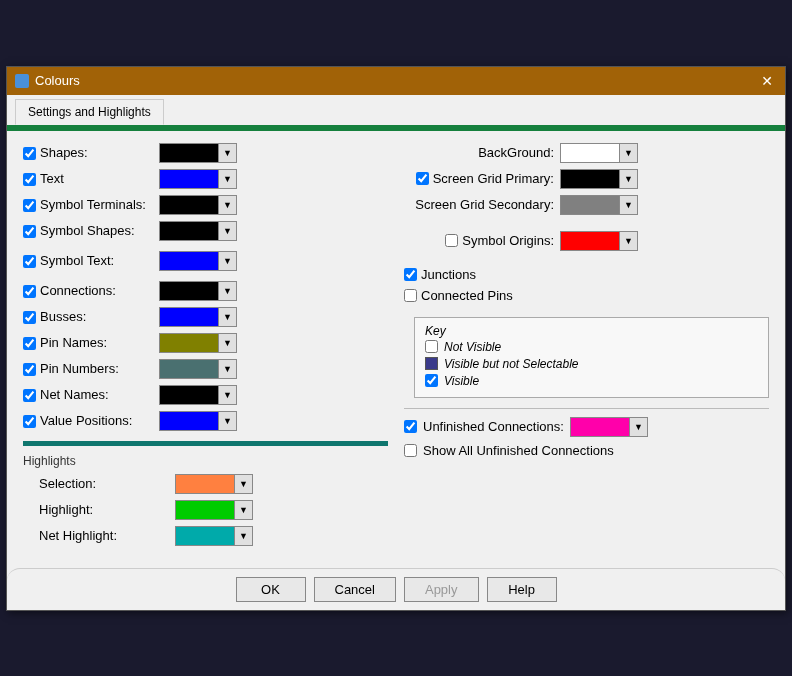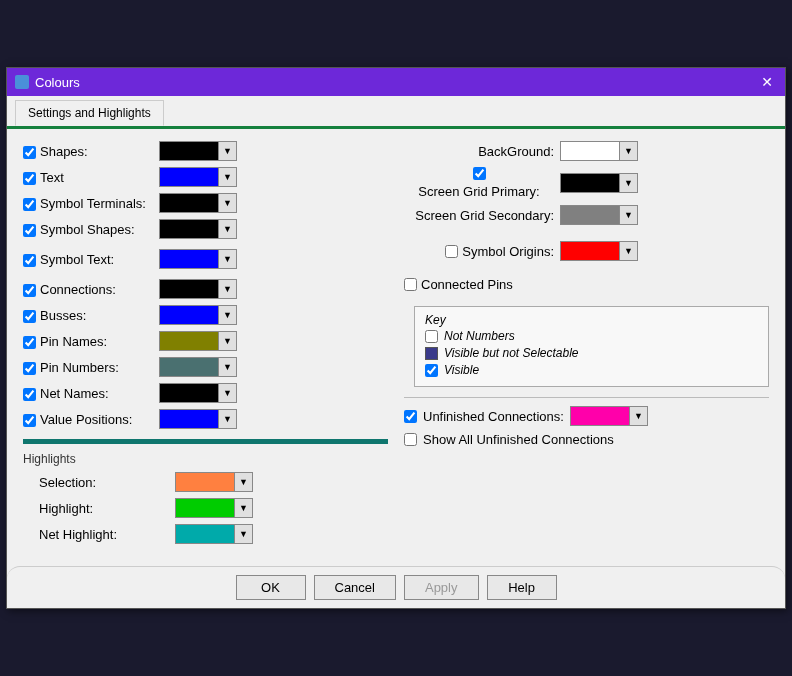--- a/index.html
+++ b/index.html
@@ -13,21 +13,21 @@
       font-family: 'Segoe UI', Tahoma, sans-serif;
       font-size: 13px;
     }
     .window {
       width: 780px;
       background: #f0f0f0;
       border: 1px solid #555;
       box-shadow: 2px 2px 8px rgba(0,0,0,0.5);
     }
     .title-bar {
-      background: #6d28d9;
+      background: #a16207;
       color: white;
       display: flex;
       align-items: center;
       padding: 4px 8px;
       height: 28px;
       justify-content: space-between;
     }
     .title-bar-left {
       display: flex;
       align-items: center;
@@ -47,21 +47,21 @@
       height: 20px;
       display: flex;
       align-items: center;
       justify-content: center;
       cursor: pointer;
       font-size: 14px;
       color: white;
     }
     .tab-bar {
       background: #f0f0f0;
-      border-bottom: 3px solid #15803d;
+      border-bottom: 6px solid #15803d;
       padding: 0 8px;
     }
     .tab {
       display: inline-block;
       padding: 5px 12px;
       border: 1px solid #ccc;
       border-bottom: 1px solid #f0f0f0;
       background: #f0f0f0;
       margin-top: 4px;
       font-size: 12px;
@@ -387,21 +387,21 @@
 
             <div class="row">
               <div style="min-width:150px; text-align:right;">BackGround:</div>
               <div class="color-dropdown">
                 <div class="color-box color-white" style="border:1px solid #888;"></div>
                 <div class="drop-arrow">▼</div>
               </div>
             </div>
 
             <div class="row">
-              <div style="display:flex;align-items:center;gap:4px;min-width:150px;justify-content:flex-end;flex-direction:column;">
+              <div style="display:flex;align-items:center;gap:4px;min-width:150px;justify-content:flex-end;">
                 <input type="checkbox" checked="" style="">
                 <span>Screen Grid Primary:</span>
               </div>
               <div class="color-dropdown">
                 <div class="color-box color-black"></div>
                 <div class="drop-arrow">▼</div>
               </div>
             </div>
 
             <div class="row">
@@ -420,33 +420,39 @@
                 <span>Symbol Origins:</span>
               </div>
               <div class="color-dropdown">
                 <div class="color-box color-red"></div>
                 <div class="drop-arrow">▼</div>
               </div>
             </div>
 
             <div style="height:10px;"></div>
 
+            <div class="row">
+              <div style="display:flex;align-items:center;gap:4px;">
+                <input type="checkbox" checked="" style="">
+                <span>Junctions</span>
+              </div>
+            </div>
 
             <div class="row">
               <div style="display:flex;align-items:center;gap:4px;">
                 <input type="checkbox" style="">
                 <span>Connected Pins</span>
               </div>
             </div>
 
             <div class="key-box" style="margin-top:14px; margin-left:10px;">
               <div class="key-title">Key</div>
               <div class="key-item">
                 <input type="checkbox" style="">
-                <span>Not Numbers</span>
+                <span>Not Visible</span>
               </div>
               <div class="key-item">
                 <input type="checkbox" checked="" style="appearance: none; width: 13px; height: 13px; background: rgb(58, 58, 138); border: 1px solid rgb(85, 85, 85); display: inline-block;">
                 <span>Visible but not Selectable</span>
               </div>
               <div class="key-item">
                 <input type="checkbox" checked="" style="">
                 <span>Visible</span>
               </div>
             </div>

